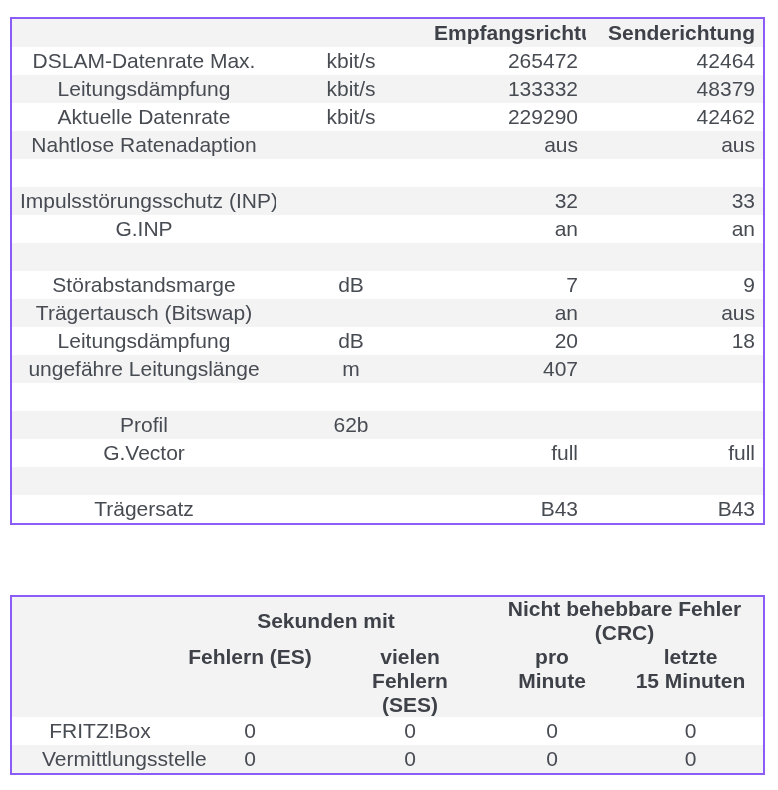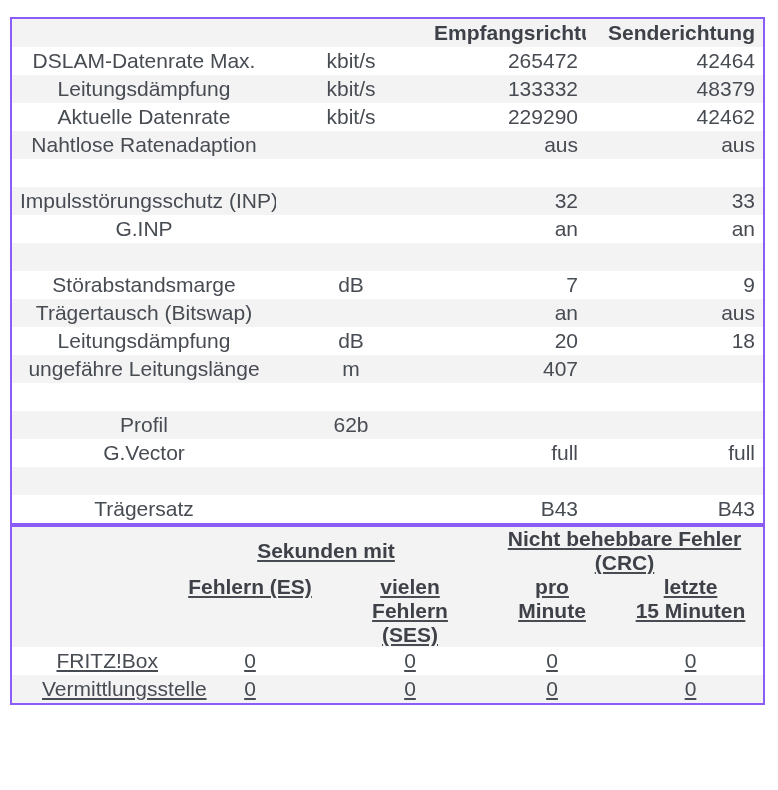--- a/index.html
+++ b/index.html
@@ -41,21 +41,21 @@
     background: #f3f3f4;
   }
   .t1 td.label, .t1 td.unit {
     text-align: center;
   }
   .t1 td.num {
     text-align: right;
   }
   
   .t2 {
-    text-decoration: underline;
+    margin-top: 70px;
   }
   .t2 thead tr {
     background: #f3f3f4;
   }
   .t2 thead th {
     font-weight: bold;
     color: #3e4248;
     text-align: center;
     padding: 0 8px;
     white-space: pre-line;
@@ -72,21 +72,21 @@
   .t2 tbody tr:nth-child(even) {
     background: #f3f3f4;
   }
   .t2 tbody td {
     height: 28px;
     text-align: center;
     padding: 0 8px;
     white-space: nowrap;
   }
   .t2 tbody td.label {
-    text-align: right;
+    text-align: center;
     padding-left: 30px;
   }
 </style>
 </head>
 <body>
 
 <div class="page">
 
   <table class="t1">
     <colgroup>

